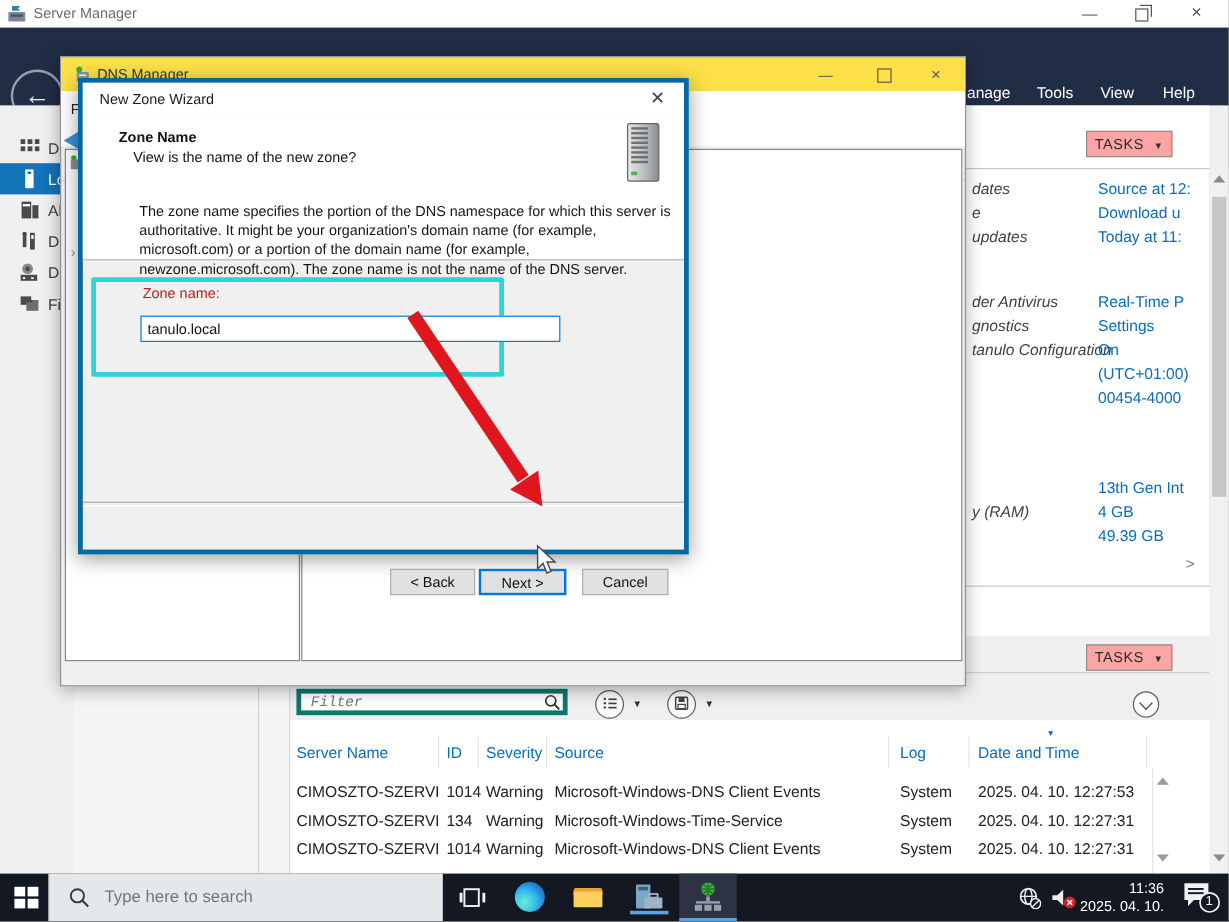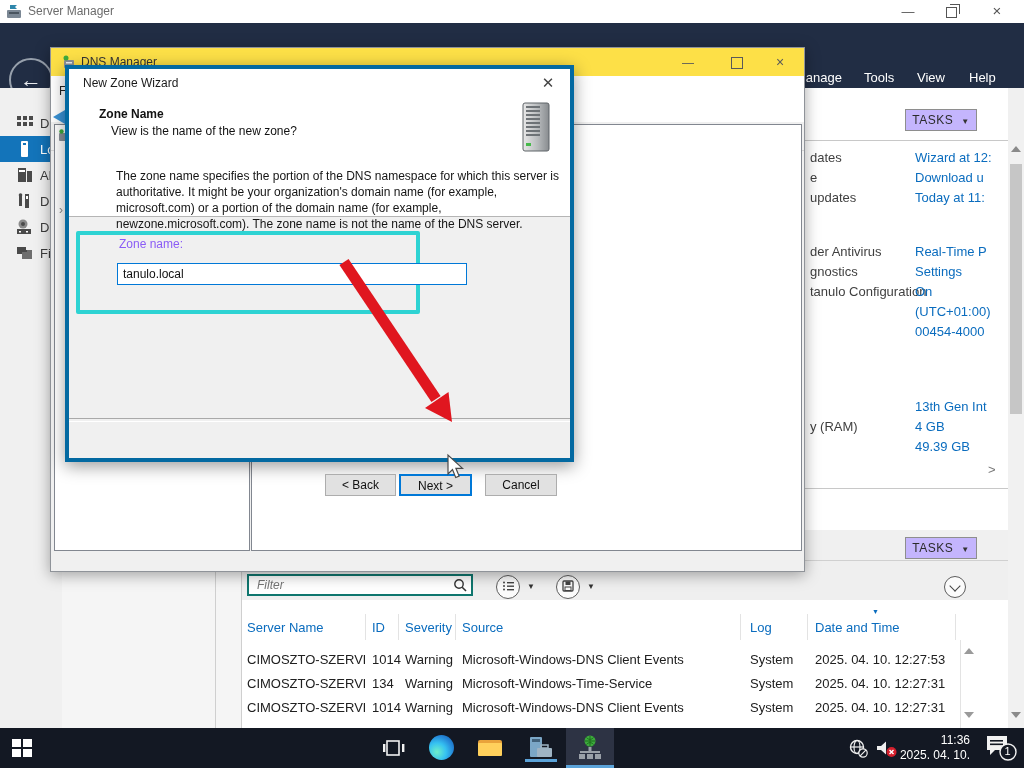--- a/index.html
+++ b/index.html
@@ -17,34 +17,34 @@
   .sidebar{left:0;top:88px;width:62px;height:640px;background:#f0f0f0;}
   .side-item{left:0;width:62px;height:26px;color:#3c3c3c;font-size:13px;}
   .side-item .lbl{position:absolute;left:40px;top:6px;}
   .side-item .ic{position:absolute;left:17px;top:5px;width:16px;height:16px;}
   .side-sel{background:#1374ba;color:#fff;}
   .content-bg{left:50px;top:88px;width:974px;height:640px;background:#f0f0f0;}
   .bottom-left{left:0;top:560px;width:242px;height:168px;background:#f5f5f5;border-top:1px solid #d9d9d9;}
   .vline{width:1px;background:#cfcfcf;}
   
   .white-panel{background:#fff;}
-  .tasks-btn{width:70px;height:20px;background:#c4b5fd;border:1px solid #8e8e8e;font-size:12px;
+  .tasks-btn{width:70px;height:20px;background:#fca5a5;border:1px solid #8e8e8e;font-size:12px;
              color:#2b2b2b;text-align:center;line-height:20px;letter-spacing:.5px;}
   .tasks-btn .tri{font-size:8px;margin-left:8px;color:#333;}
-  .prop-label{font-size:13px;color:#3f3f3f;white-space:nowrap;}
+  .prop-label{font-size:13px;color:#3f3f3f;white-space:nowrap;font-style:italic;}
   .prop-value{font-size:13px;color:#0a6cbe;white-space:nowrap;}
   .scroll-track{background:#f1f1f1;}
   .scroll-thumb{background:#c6c6c6;}
   .tri-up{width:0;height:0;border-left:5px solid transparent;border-right:5px solid transparent;border-bottom:6px solid #8a8a8a;}
   .tri-down{width:0;height:0;border-left:5px solid transparent;border-right:5px solid transparent;border-top:6px solid #8a8a8a;}
   
   .events-strip{left:242px;top:560px;width:766px;height:40px;background:#efefef;border-top:1px solid #d0d0d0;}
   .filter-box{left:247px;top:574px;width:226px;height:22px;}
-  .filter-box input{width:100%;height:100%;border:2px solid #0f766e;font-style:italic;color:#ef4444;
-                    font-size:12px;padding:0 24px 0 8px;box-sizing:border-box;font-family:Liberation Sans, sans-serif;}
+  .filter-box input{width:100%;height:100%;border:4px solid #0f766e;font-style:italic;color:#ef4444;
+                    font-size:12px;padding:0 24px 0 8px;box-sizing:border-box;font-family:Liberation Mono, monospace;}
   .circle-btn{width:22px;height:22px;border:1px solid #5d5d5d;border-radius:50%;background:#fbfbfb;
               text-align:center;line-height:20px;font-size:11px;color:#444;}
   .caret{font-size:8px;color:#333;}
   .events-table{left:242px;top:600px;width:766px;height:128px;background:#fff;}
   .ev-head{position:absolute;font-size:13px;color:#0a6cbe;white-space:nowrap;}
   .ev-cell{position:absolute;font-size:13px;color:#202020;white-space:nowrap;overflow:hidden;}
   .col-sep{position:absolute;top:14px;height:26px;width:1px;background:#e3e3e3;}
   
   .dns-win{left:50px;top:47px;width:753px;height:523px;background:#f0f0f0;border:1px solid #8f9399;
            box-shadow:0 3px 14px rgba(0,0,0,.35);z-index:5;}
@@ -57,21 +57,21 @@
   .wizard{left:65px;top:65px;width:501px;height:389px;background:#f0f0f0;border:4px solid #0369a1;
           box-shadow:0 4px 16px rgba(0,0,0,.4);z-index:10;}
   .wiz-titlebar{left:0;top:0;width:100%;height:28px;background:#fff;}
   .wiz-title{left:14px;top:7px;font-size:12px;color:#1a1a1a;}
   .wiz-close{right:8px;top:4px;width:28px;height:20px;text-align:center;font-size:15px;color:#444;line-height:20px;}
   .wiz-header{left:0;top:28px;width:100%;height:120px;background:#fff;border-bottom:1px solid #b5b5b5;box-sizing:border-box;}
   .wiz-heading{left:30px;top:10px;font-size:12px;font-weight:bold;color:#111;}
   .wiz-subheading{left:42px;top:27px;font-size:12px;color:#111;}
   .wiz-body-text{left:47px;top:99px;width:452px;font-size:12px;color:#151515;line-height:16px;}
   .cyan-box{left:7px;top:162px;width:336px;height:75px;border:4px solid #2ed3d3;border-radius:2px;}
-  .zone-label{left:50px;top:168px;font-size:12px;color:#8b5cf6;}
+  .zone-label{left:50px;top:168px;font-size:12px;color:#b91c1c;}
   .zone-input{left:48px;top:194px;width:350px;height:22px;}
   .zone-input input{width:100%;height:100%;border:1px solid #0078d7;font-size:12px;padding:0 5px;
                     box-sizing:border-box;color:#111;font-family:"Liberation Sans",sans-serif;}
   .wiz-sep{left:0px;top:349px;width:100%;height:2px;border-top:1px solid #a9a9a9;border-bottom:1px solid #fff;}
   .wiz-btn{top:357px;height:22px;background:#e1e1e1;border:1px solid #adadad;font-size:12px;color:#111;
            text-align:center;line-height:20px;box-sizing:border-box;margin-top:48px;}
   .wiz-btn-default{border:2px solid #0078d7;}
   
   .taskbar{left:0;top:728px;width:1024px;height:40px;background:#131823;z-index:30;}
   .tb-search{left:40px;top:0;width:328px;height:40px;background:#e5e8ea;border-left:1px solid #9aa0a6;}
@@ -168,21 +168,21 @@
     </div>
   </div>
 
   <div class="abs white-panel" style="left:558px;top:88px;width:450px;height:442px"></div>
   <div class="abs tasks-btn" style="left:905px;top:109px">
     <span>TASKS</span><span class="tri">▼</span>
   </div>
   <div class="abs" style="left:560px;top:140px;width:447px;height:347px;border:1px solid #c8c8c8;background:#fff"></div>
 
   <div class="abs prop-label" style="left:810px;top:150px">dates</div>
-  <div class="abs prop-value" style="left:915px;top:150px;width:92px;overflow:hidden">Wizard at 12:</div>
+  <div class="abs prop-value" style="left:915px;top:150px;width:92px;overflow:hidden">Source at 12:</div>
   <div class="abs prop-label" style="left:810px;top:170px">e</div>
   <div class="abs prop-value" style="left:915px;top:170px;width:92px;overflow:hidden">Download u</div>
   <div class="abs prop-label" style="left:810px;top:190px">updates</div>
   <div class="abs prop-value" style="left:915px;top:190px;width:92px;overflow:hidden">Today at 11:</div>
   <div class="abs prop-label" style="left:810px;top:244px">der Antivirus</div>
   <div class="abs prop-value" style="left:915px;top:244px;width:92px;overflow:hidden">Real-Time P</div>
   <div class="abs prop-label" style="left:810px;top:264px">gnostics</div>
   <div class="abs prop-value" style="left:915px;top:264px;width:92px;overflow:hidden">Settings</div>
   <div class="abs prop-label" style="left:810px;top:284px">tanulo Configuration</div>
   <div class="abs prop-value" style="left:915px;top:284px;width:92px;overflow:hidden">On</div>
@@ -357,20 +357,27 @@
 
   <div class="abs taskbar">
     <div class="abs" style="left:10px;top:8px;width:24px;height:24px">
       <svg width="24" height="24">
           <rect x="2" y="3" width="9" height="8" fill="#fff"></rect>
           <rect x="13" y="3" width="9" height="8" fill="#fff"></rect>
           <rect x="2" y="13" width="9" height="8" fill="#fff"></rect>
           <rect x="13" y="13" width="9" height="8" fill="#fff"></rect>
         </svg>
     </div>
+    <div class="abs tb-search">
+      <svg class="abs" style="left:16px;top:11px" width="18" height="18">
+          <circle cx="7.5" cy="7.5" r="5.5" fill="none" stroke="#3a3a3a" stroke-width="1.6"></circle>
+          <line x1="11.5" y1="11.5" x2="16.5" y2="16.5" stroke="#3a3a3a" stroke-width="1.8"></line>
+        </svg>
+      <input placeholder="Type here to search" style="">
+    </div>
     <div class="abs tb-icon" style="left:380px">
       <svg width="28" height="28">
           <rect x="7" y="7" width="12" height="14" fill="none" stroke="#f2f2f2" stroke-width="1.6"></rect>
           <rect x="3" y="10" width="2.4" height="8" fill="#f2f2f2"></rect>
           <rect x="22" y="10" width="2.4" height="8" fill="#f2f2f2"></rect>
         </svg>
     </div>
     <div class="abs tb-icon" style="left:428px">
       <div style="width:25px;height:25px;border-radius:50%;margin:1px;background:radial-gradient(circle at 32% 68%,#6ef0c9 0%,#35c1f1 38%,#2586d8 66%,#0c59a4 100%)"></div>
     </div>

